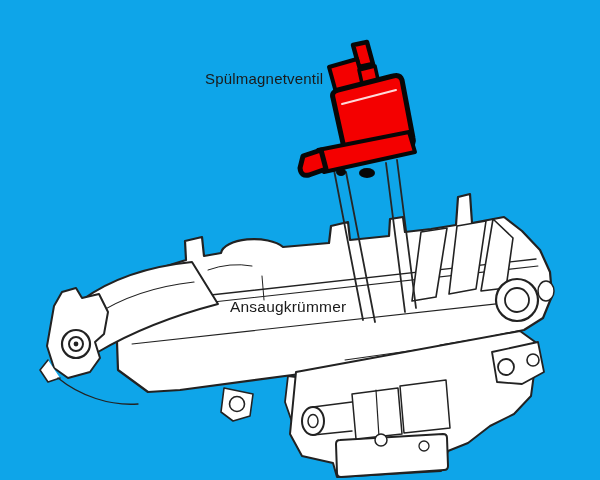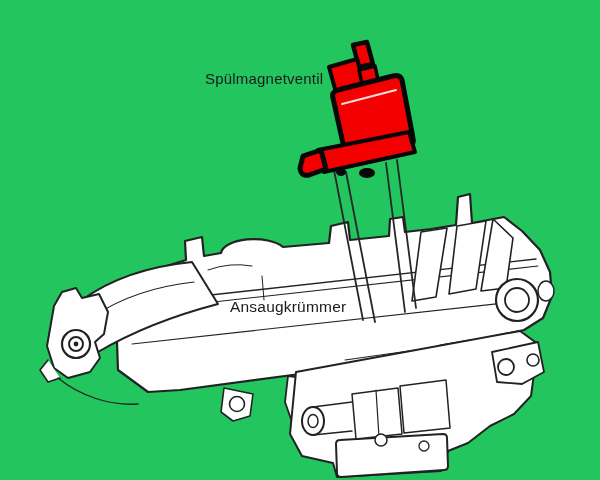--- a/index.html
+++ b/index.html
@@ -4,21 +4,21 @@
 <style>
   html, body {
     margin: 0;
     padding: 0;
     background: #ffffff;
   }
   .figure-canvas {
     position: relative;
     width: 600px;
     height: 480px;
-    background: #22c55e;
+    background: #0ea5e9;
     overflow: hidden;
     font-family: "Liberation Sans", sans-serif;
   }
   svg { display: block; }
   .diagram-label {
     font-family: "Liberation Sans", sans-serif;
     fill: #1a1a1a;
     letter-spacing: 0.2px;
   }
   .lbl-valve    { font-size: 15px; }

